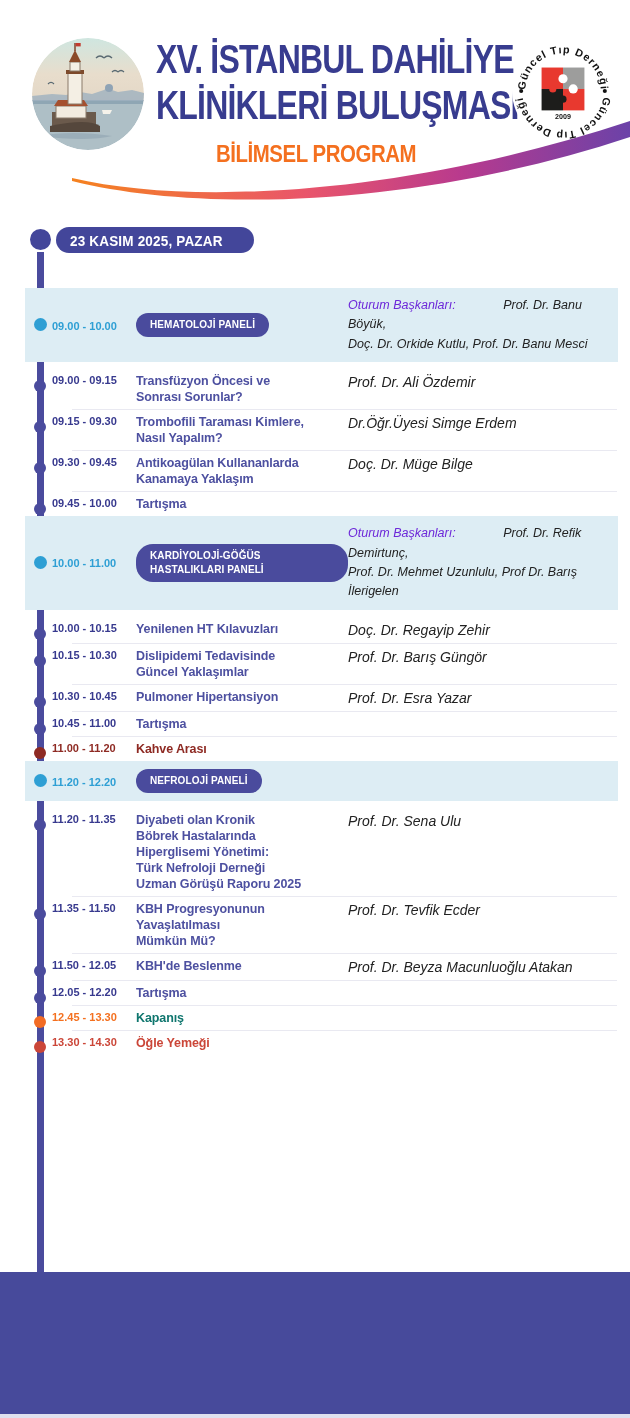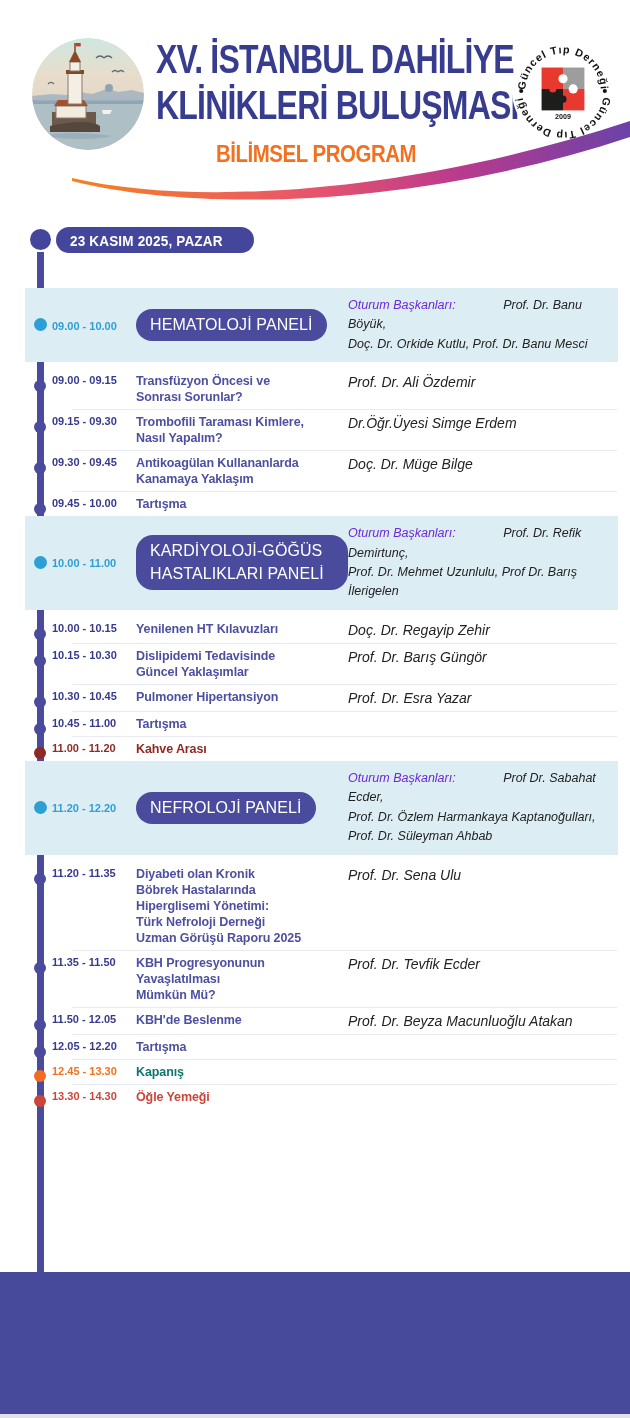--- a/index.html
+++ b/index.html
@@ -38,21 +38,21 @@
   .time{font-weight:bold;font-size:11px;color:#37398e;white-space:nowrap;padding-top:1px;}
   .row.panel .time{color:#2e9fd4;}
   .row.coffee .time{color:#8e2a23;}
   .row.closing .time{color:#f4701f;}
   .row.lunch .time{color:#cb4638;}
   .title{font-weight:bold;font-size:12.5px;color:#4d50a0;white-space:pre-line;
          line-height:1.28;letter-spacing:-.1px;padding-right:8px;}
   .row.coffee .title{color:#8e2a23;}
   .row.closing .title{color:#0f766e;}
   .row.lunch .title{color:#cb4638;}
-  .pill{display:inline-block;background:#4a4b9d;color:#fff;font-weight:normal;font-size:16px;
+  .pill{display:inline-block;background:#4a4b9d;color:#fff;font-weight:bold;font-size:10px;
         line-height:1.4;padding:5px 14px;border-radius:17px;max-width:186px;letter-spacing:.1px;}
   .speaker{font-style:italic;font-size:14px;color:#222;align-self:center;line-height:1.3;}
   .chairs{font-style:italic;font-size:12.5px;line-height:1.55;color:#222;align-self:center;}
   .chairs .lbl{color:#6d28d9;}
   .chairs .names{white-space:pre-line;margin-left:44px;}
   .sep{height:1px;background:#e9e9f1;margin:0 13px 0 72px;}
   
   .footer{position:absolute;left:0;top:1272px;width:630px;height:142px;background:#474a9b;}
   .bottom-strip{position:absolute;left:0;top:1414px;width:630px;height:4px;background:#dfe0ee;}
 </style>
@@ -274,25 +274,20 @@
         <div>
           <div class="title">Kahve Arası</div>
         </div>
         <div></div>
       </div>
       <div class="row panel">
         <span class="dot"></span>
         <div></div>
         <div class="time">11.20 - 12.20</div>
         <div><span class="pill">NEFROLOJİ PANELİ</span></div>
-        <div>
-          <div class="chairs"><span class="lbl">Oturum Başkanları:</span> <span class="names">Prof Dr. Sabahat Ecder,
-Prof. Dr. Özlem Harmankaya Kaptanoğulları,
-Prof. Dr. Süleyman Ahbab</span></div>
-        </div>
       </div>
       <div class="row talk">
         <span class="dot"></span>
         <div></div>
         <div class="time">11.20 - 11.35</div>
         <div>
           <div class="title">Diyabeti olan Kronik
 Böbrek Hastalarında
 Hiperglisemi Yönetimi:
 Türk Nefroloji Derneği

